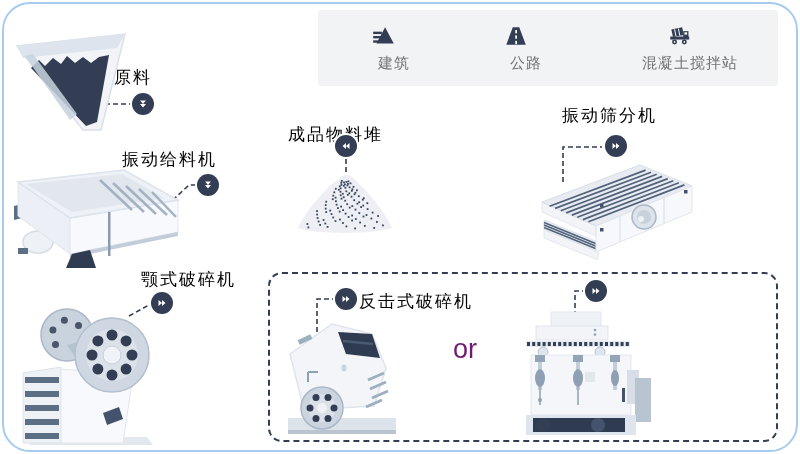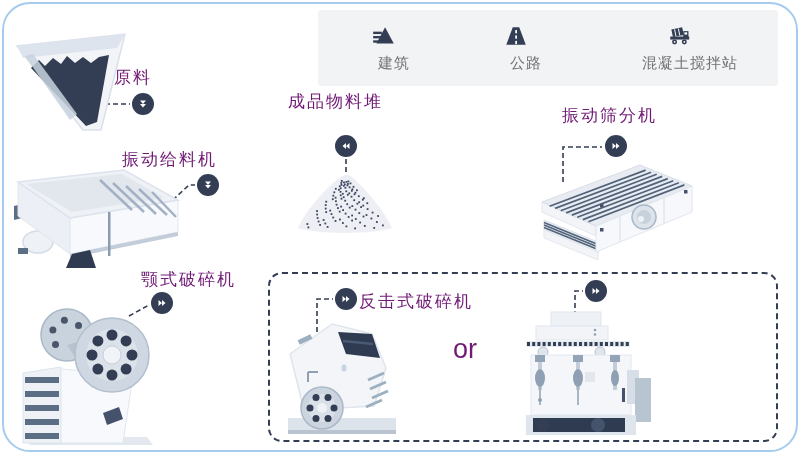--- a/index.html
+++ b/index.html
@@ -14,21 +14,21 @@
   .connectors{position:absolute;left:0;top:0;pointer-events:none;}
   
   .apps{
     position:absolute;left:318px;top:10px;width:460px;height:76px;
     background:#f2f3f5;border-radius:4px;display:flex;align-items:center;justify-content:space-around;
   }
   .app{display:flex;flex-direction:column;align-items:center;gap:5px;padding:0 6px;}
   .app svg{display:block;}
   .app-label{font-size:15px;color:#737373;letter-spacing:1px;white-space:nowrap;margin-left:20px;}
   
-  .node-label{position:absolute;font-size:17px;color:#701a75;letter-spacing:2px;white-space:nowrap;}
+  .node-label{position:absolute;font-size:17px;color:#000000;letter-spacing:2px;white-space:nowrap;}
   .or-label{position:absolute;left:453px;top:334px;font-size:27px;color:#701a75;}
   
   .badge{
     position:absolute;width:22px;height:22px;border-radius:50%;background:#333e54;
     display:flex;align-items:center;justify-content:center;box-shadow:0 0 0 2px #ffffff;
   }
   .badge svg{width:12px;height:12px;display:block;}
   .dir-down svg{transform:rotate(90deg);}
   .dir-left svg{transform:rotate(180deg);}
   
@@ -267,21 +267,21 @@
           <rect x="45.6" y="16.0" width="1.8" height="1.8"></rect>
           <rect x="21.1" y="42.2" width="1.8" height="1.8"></rect>
           <rect x="56.5" y="20.4" width="1.8" height="1.8"></rect>
           <rect x="56.2" y="46.6" width="1.8" height="1.8"></rect>
           <rect x="46.9" y="24.9" width="1.8" height="1.8"></rect>
           <rect x="27.7" y="51.1" width="1.8" height="1.8"></rect>
           <rect x="67.9" y="29.3" width="1.8" height="1.8"></rect>
         </g>
     </svg>
   </div>
-  <div class="node-label" style="left:288px;top:90px;">成品物料堆</div>
+  <div class="node-label" style="left:288px;top:123px;">成品物料堆</div>
   <div class="badge dir-left" style="left:335px;top:135px;">
     <svg viewBox="0 0 24 24" fill="#ffffff">
       <path d="M5 6 L12 12 L5 18 Z M12 6 L19 12 L12 18 Z"></path>
     </svg>
   </div>
 
   <div class="illus" style="left:540px;top:160px;">
     <svg width="162" height="100" viewBox="0 0 162 100">
       <polygon points="4,60 58,82 58,92 4,70" fill="#e8ecf2" stroke="#dce2ea"></polygon>
       <line x1="4" y1="62.5" x2="58" y2="84.5" stroke="#51637a" stroke-width="1.5"></line>

